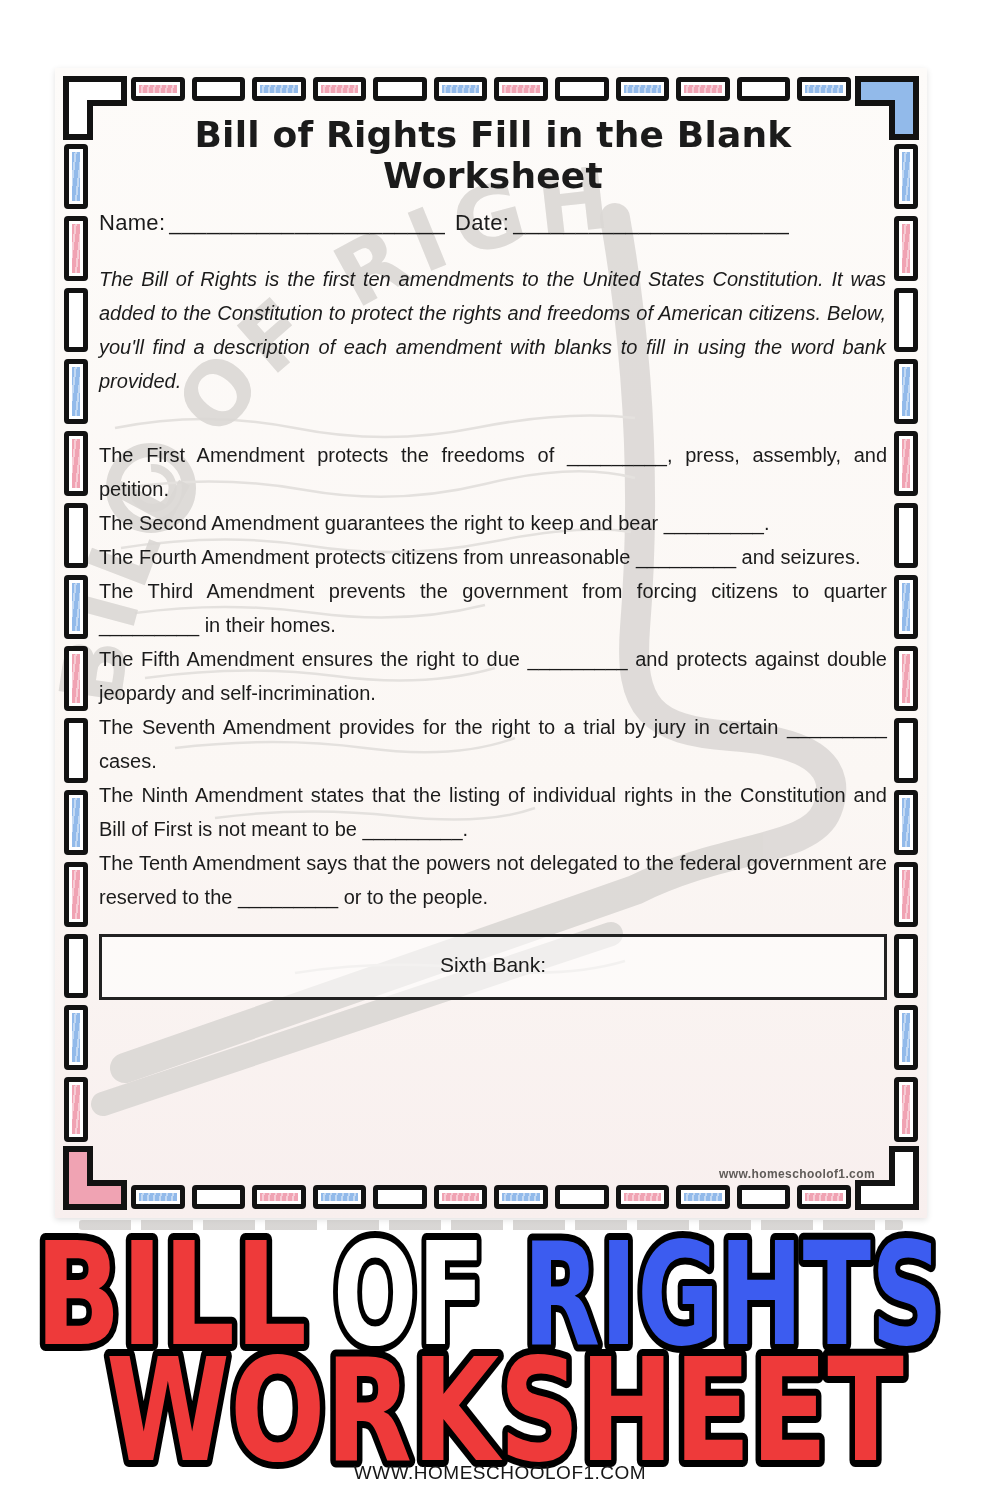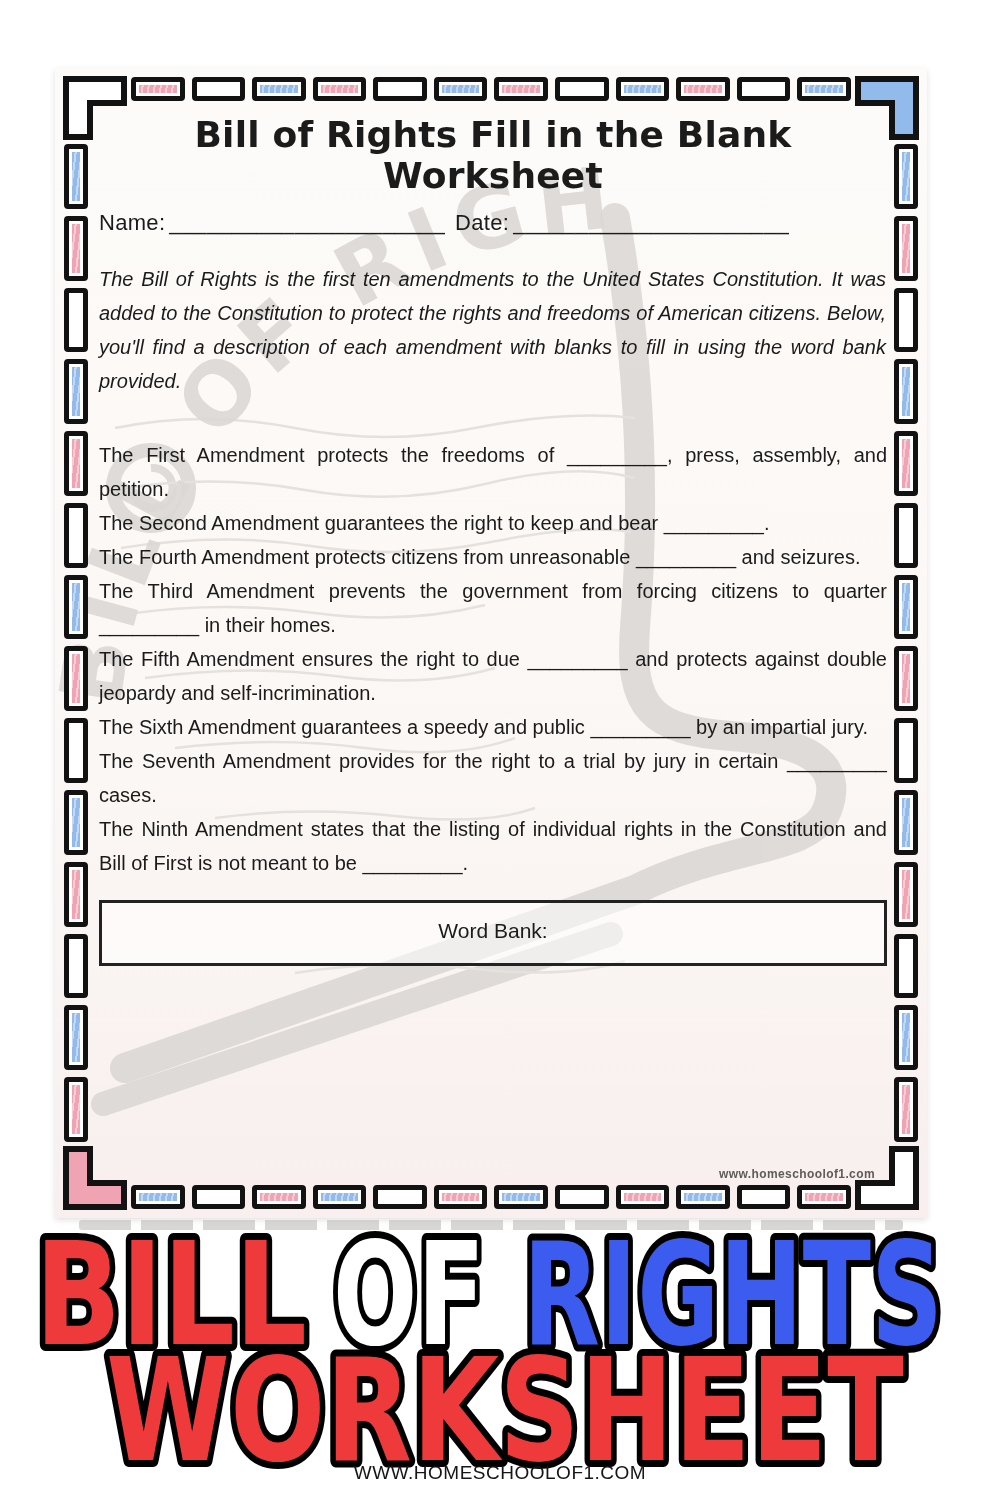--- a/index.html
+++ b/index.html
@@ -191,27 +191,27 @@
       </div>
 
       <p class="intro">The Bill of Rights is the first ten amendments to the United States Constitution. It was added to the Constitution to protect the rights and freedoms of American citizens. Below, you'll find a description of each amendment with blanks to fill in using the word bank provided.</p>
 
       <div class="amendments">
           <p class="amend">The First Amendment protects the freedoms of _________, press, assembly, and petition.</p>
           <p class="amend">The Second Amendment guarantees the right to keep and bear _________.</p>
           <p class="amend">The Fourth Amendment protects citizens from unreasonable _________ and seizures.</p>
           <p class="amend">The Third Amendment prevents the government from forcing citizens to quarter _________ in their homes.</p>
           <p class="amend">The Fifth Amendment ensures the right to due _________ and protects against double jeopardy and self-incrimination.</p>
-          <p class="amend">The Sixth Amendment guarantees a speedy and public _________ by an impartial jury.</p>
           <p class="amend">The Seventh Amendment provides for the right to a trial by jury in certain _________ cases.</p>
           <p class="amend">The Ninth Amendment states that the listing of individual rights in the Constitution and Bill of First is not meant to be _________.</p>
+          <p class="amend">The Tenth Amendment says that the powers not delegated to the federal government are reserved to the _________ or to the people.</p>
         </div>
 
       <div class="word-bank">
-        <div class="wb-title">Word Bank:</div>
+        <div class="wb-title">Sixth Bank:</div>
       </div>
     </div>
 
     <div class="site-small">www.homeschoolof1.com</div>
   </div>
 
   <svg class="banner" viewBox="0 0 1000 252">
     <text x="35" y="124" font-size="142" textLength="272" lengthAdjust="spacingAndGlyphs" fill="#ee3a3a">BILL</text>
     <text x="333" y="124" font-size="142" textLength="152" lengthAdjust="spacingAndGlyphs" fill="#ffffff">OF</text>
     <text x="523" y="124" font-size="142" textLength="420" lengthAdjust="spacingAndGlyphs" fill="#3c5cf0">RIGHTS</text>

